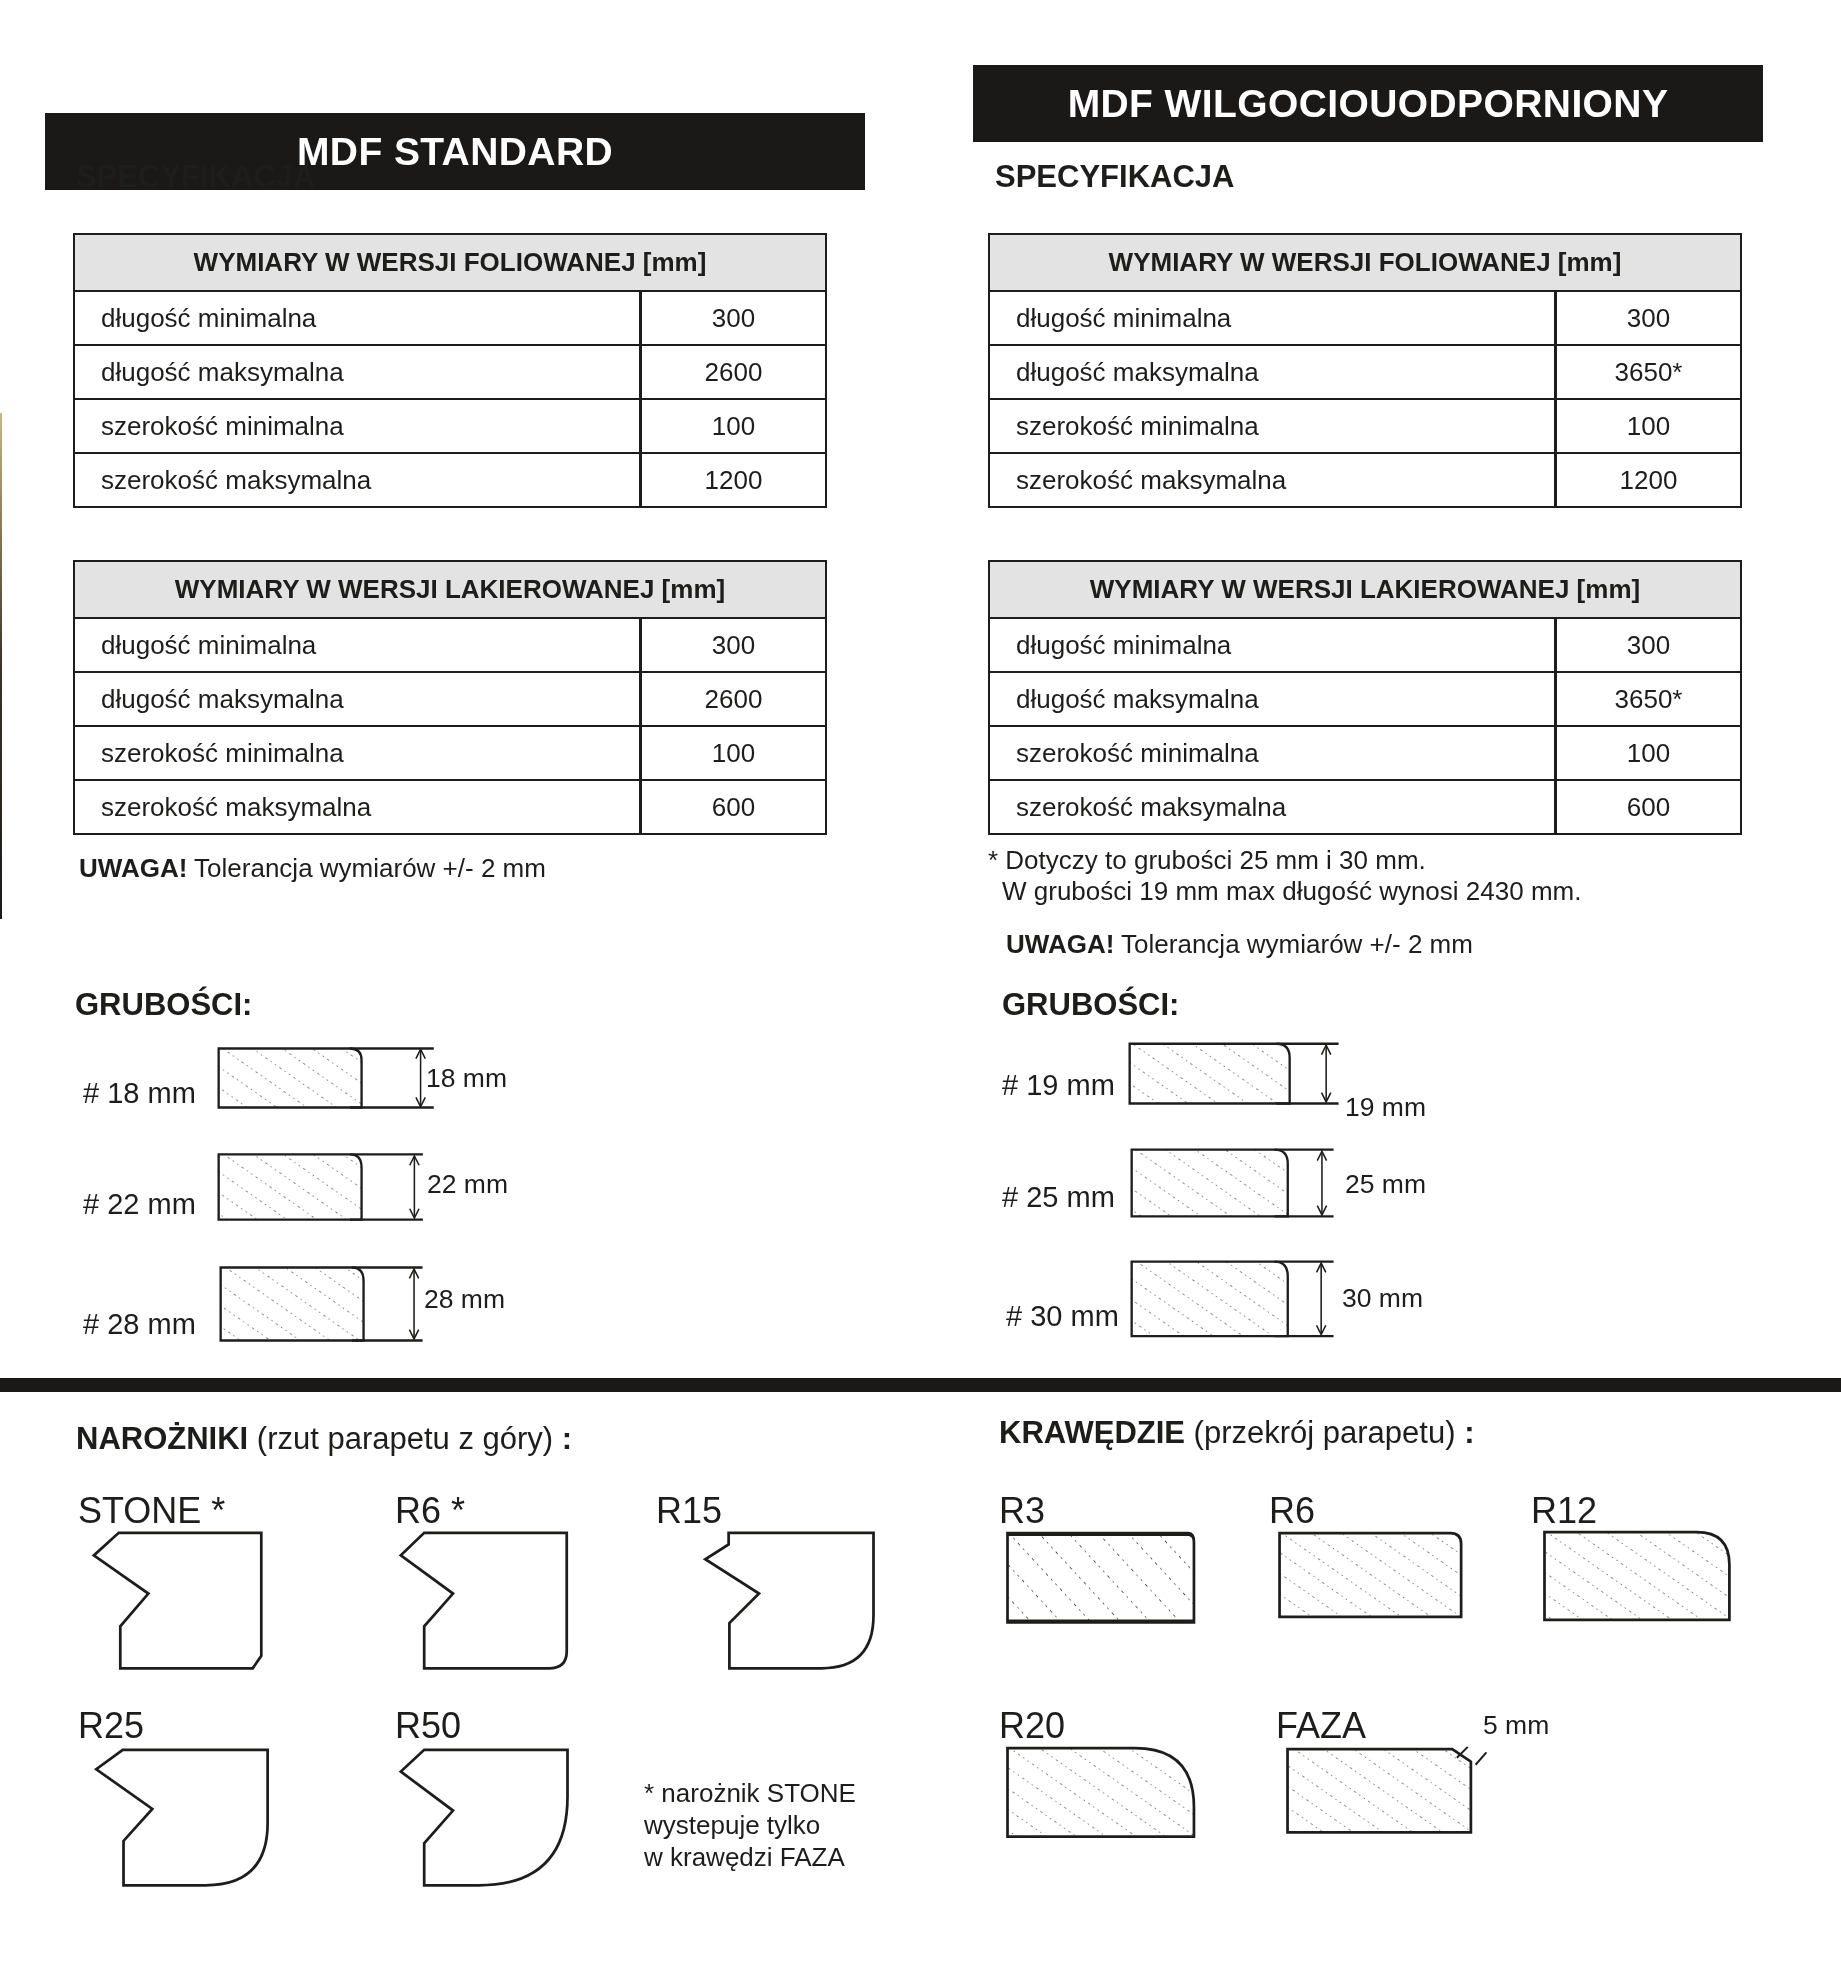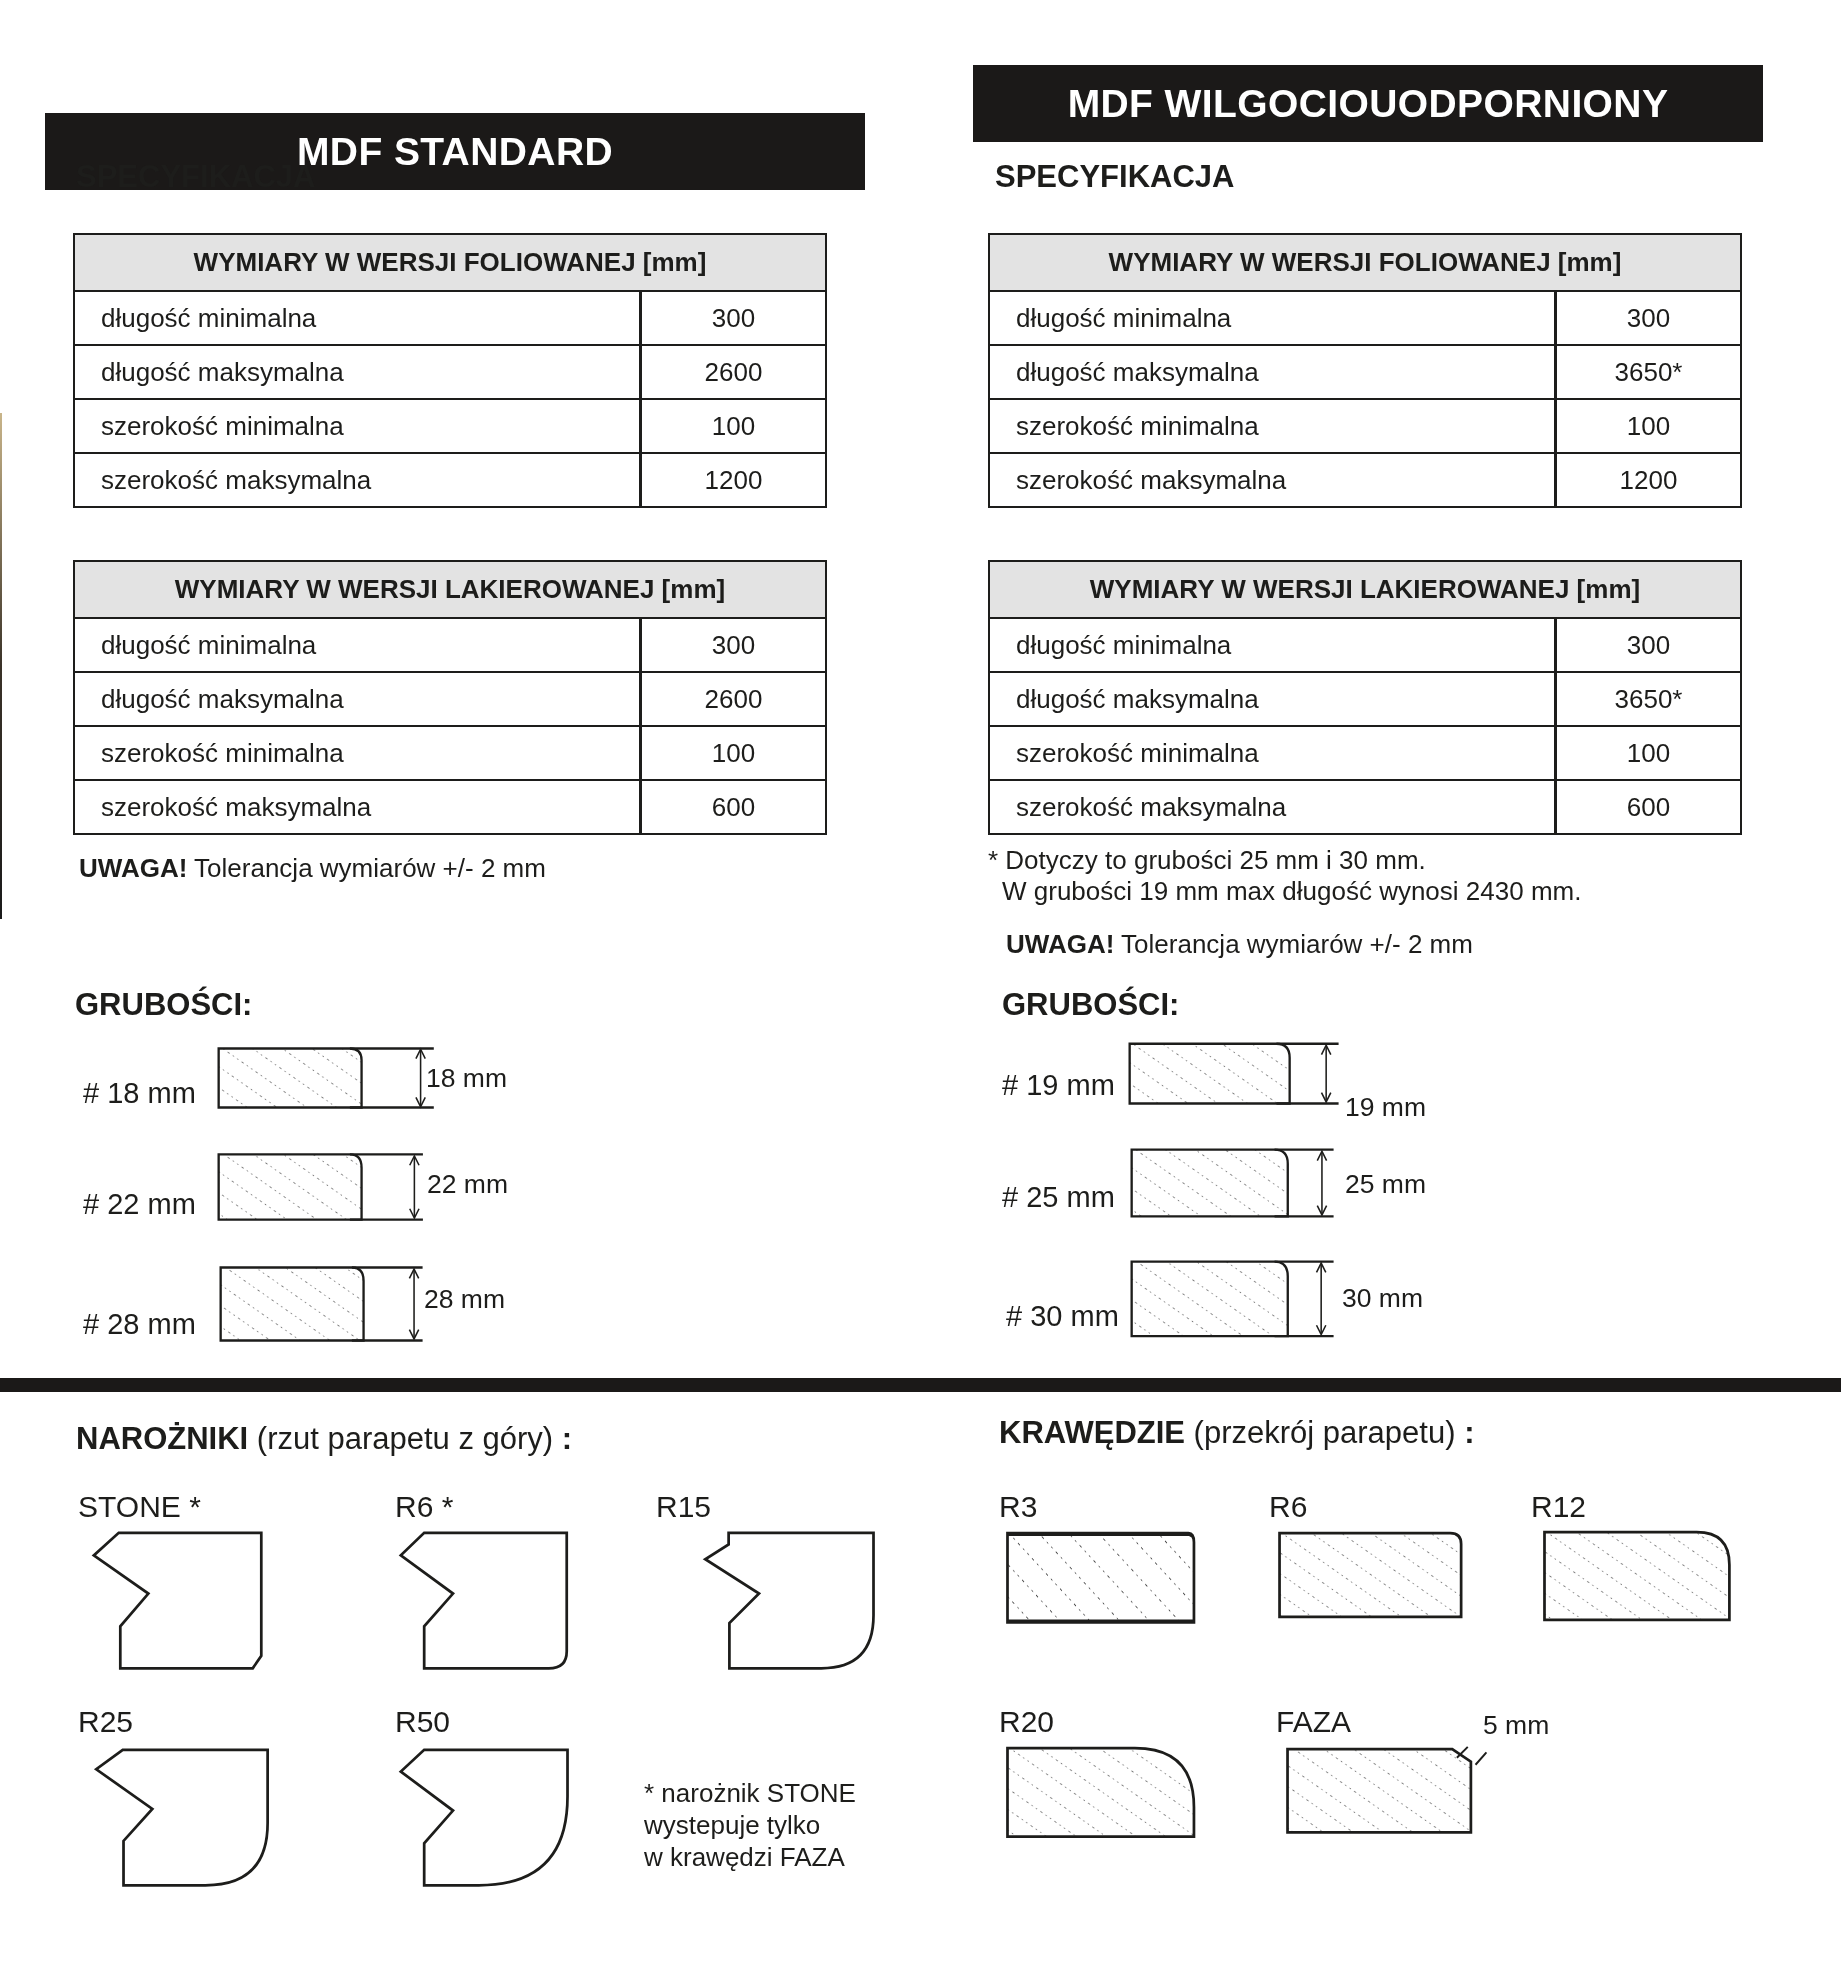--- a/index.html
+++ b/index.html
@@ -16,21 +16,21 @@
   table.dim td { height:50px; border:2.3px solid #1d1d1b; }
   table.dim td.lbl { padding-left:26px; text-align:left; }
   table.dim td.val { text-align:center; border-left:3.9px solid #1d1d1b; }
   .note { font-size:26px; }
   .note b { font-weight:bold; }
   .h2 { font-size:31px; font-weight:bold; }
   .h2 span.light { font-weight:normal; }
   .thk-label { font-size:29px; }
   .dim-label { font-size:26.5px; }
   .bar { left:0; top:1378px; width:1841px; height:14px; background:#1b1918; }
-  .shape-label { font-size:30px; }
+  .shape-label { font-size:36px; }
   .footnote { font-size:26px; line-height:32px; }
 </style>
 </head>
 <body>
 
 <svg width="0" height="0" style="position:absolute">
   <defs>
     <pattern id="hatch" patternUnits="userSpaceOnUse" width="22" height="22" patternTransform="rotate(-55)">
       <line x1="0" y1="0" x2="0" y2="22" stroke="#333" stroke-width="1.6" stroke-dasharray="2,5"></line>
     </pattern>

